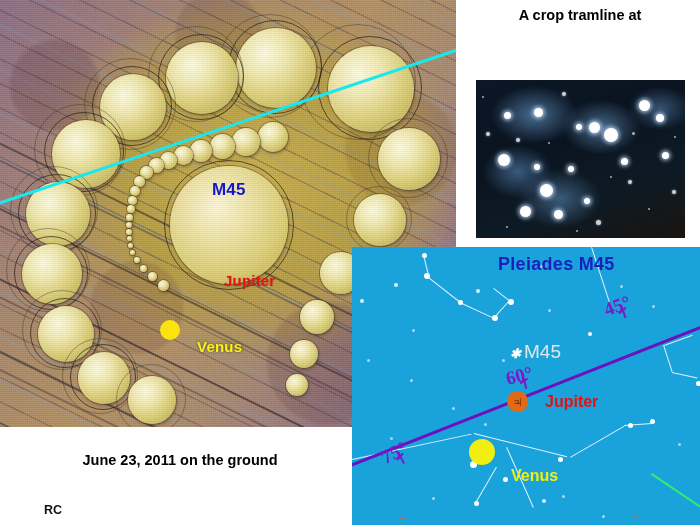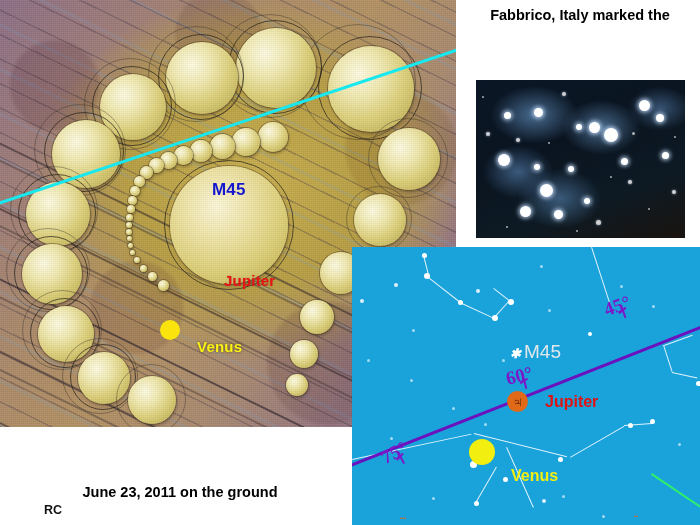--- a/index.html
+++ b/index.html
@@ -227,21 +227,20 @@
     color: #e8641a; white-space: nowrap; opacity: .9;
   }
 
   
   #bottom-caption {
     position: absolute;
     left: 30px; top: 450px; width: 300px;
     text-align: center;
     font-size: 14.5px; font-weight: bold; color: #000;
     line-height: 1.38;
-    margin-top: 32px;
   }
   #signature {
     position: absolute; left: 8px; top: 503px;
     font-size: 12.5px; font-weight: bold; color: #111; padding-left: 36px;
   }
 </style>
 </head>
 <body>
 
 <div id="slide">
@@ -338,21 +337,21 @@
 
     <div id="cyan-ecliptic"></div>
 
     <div class="ae-label" id="label-m45-aerial">M45</div>
     <div class="ae-label" id="label-jupiter-aerial">Jupiter</div>
     <div id="venus-dot-aerial"></div>
     <div class="ae-label" id="label-venus-aerial">Venus</div>
   </div>
 
   <div id="top-caption">
-    <div>Fabbrico, Italy marked the</div>
+    <div>A crop tramline at</div>
   </div>
 
   <div id="pleiades-photo">
     <div class="star" style="left:28px;  top:32px;  width:7px;  height:7px;"></div>
     <div class="star" style="left:58px;  top:28px;  width:9px;  height:9px;"></div>
     <div class="star" style="left:100px; top:44px;  width:6px;  height:6px;"></div>
     <div class="star" style="left:113px; top:42px;  width:11px; height:11px;"></div>
     <div class="star" style="left:163px; top:20px;  width:11px; height:11px;"></div>
     <div class="star" style="left:180px; top:34px;  width:8px;  height:8px;"></div>
     <div class="star" style="left:128px; top:48px;  width:14px; height:14px;"></div>
@@ -444,20 +443,21 @@
     </div>
     <div class="deg" id="deg60">
       <span>60°</span>
       <span class="tick"></span>
     </div>
     <div class="deg" id="deg75">
       <span>75°</span>
       <span class="tick"></span>
     </div>
 
+    <div id="chart-title">Pleiades M45</div>
     <div id="m45-glyph">✱</div>
     <div id="label-m45-chart">M45</div>
 
     <div id="jupiter-marker">
       <span>♃</span>
     </div>
     <div id="label-jupiter-chart">Jupiter</div>
 
     <div id="venus-dot-chart"></div>
     <div id="label-venus-chart">Venus</div>

